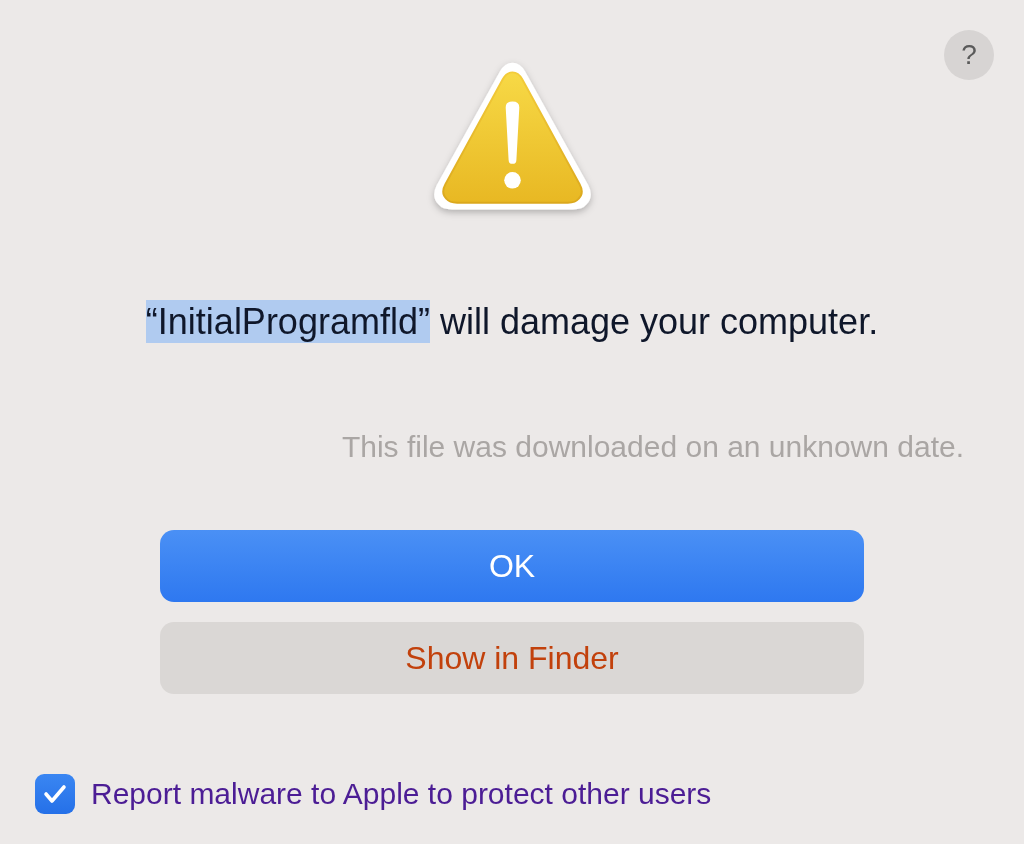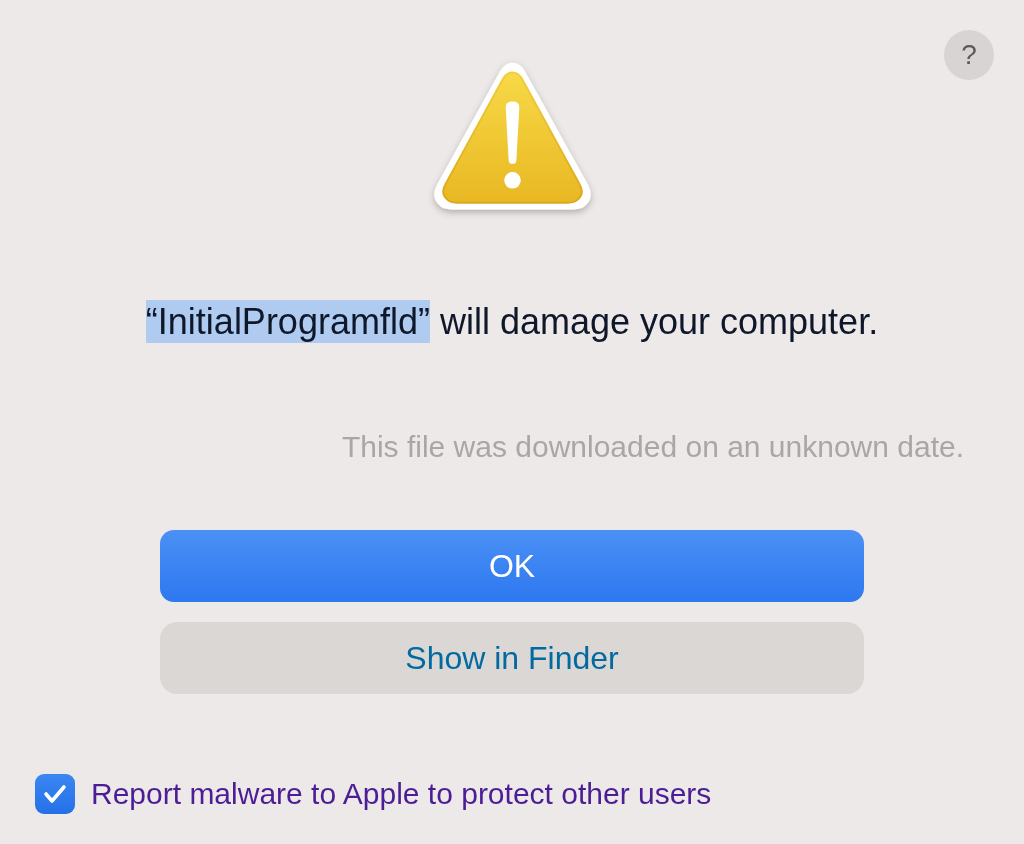--- a/index.html
+++ b/index.html
@@ -101,22 +101,21 @@
     }
     
     .btn-primary {
       background: linear-gradient(to bottom, #4a90f5, #2e78f0);
       color: #ffffff;
       font-weight: 500;
     }
     
     .btn-secondary {
       background: #dad7d5;
-      color: #0369a1;
-      border-radius: 17px;
+      color: #c2410c;
     }
     
     .checkbox-row {
       position: absolute;
       bottom: 30px;
       left: 35px;
       right: 35px;
       display: flex;
       align-items: center;
       gap: 16px;

